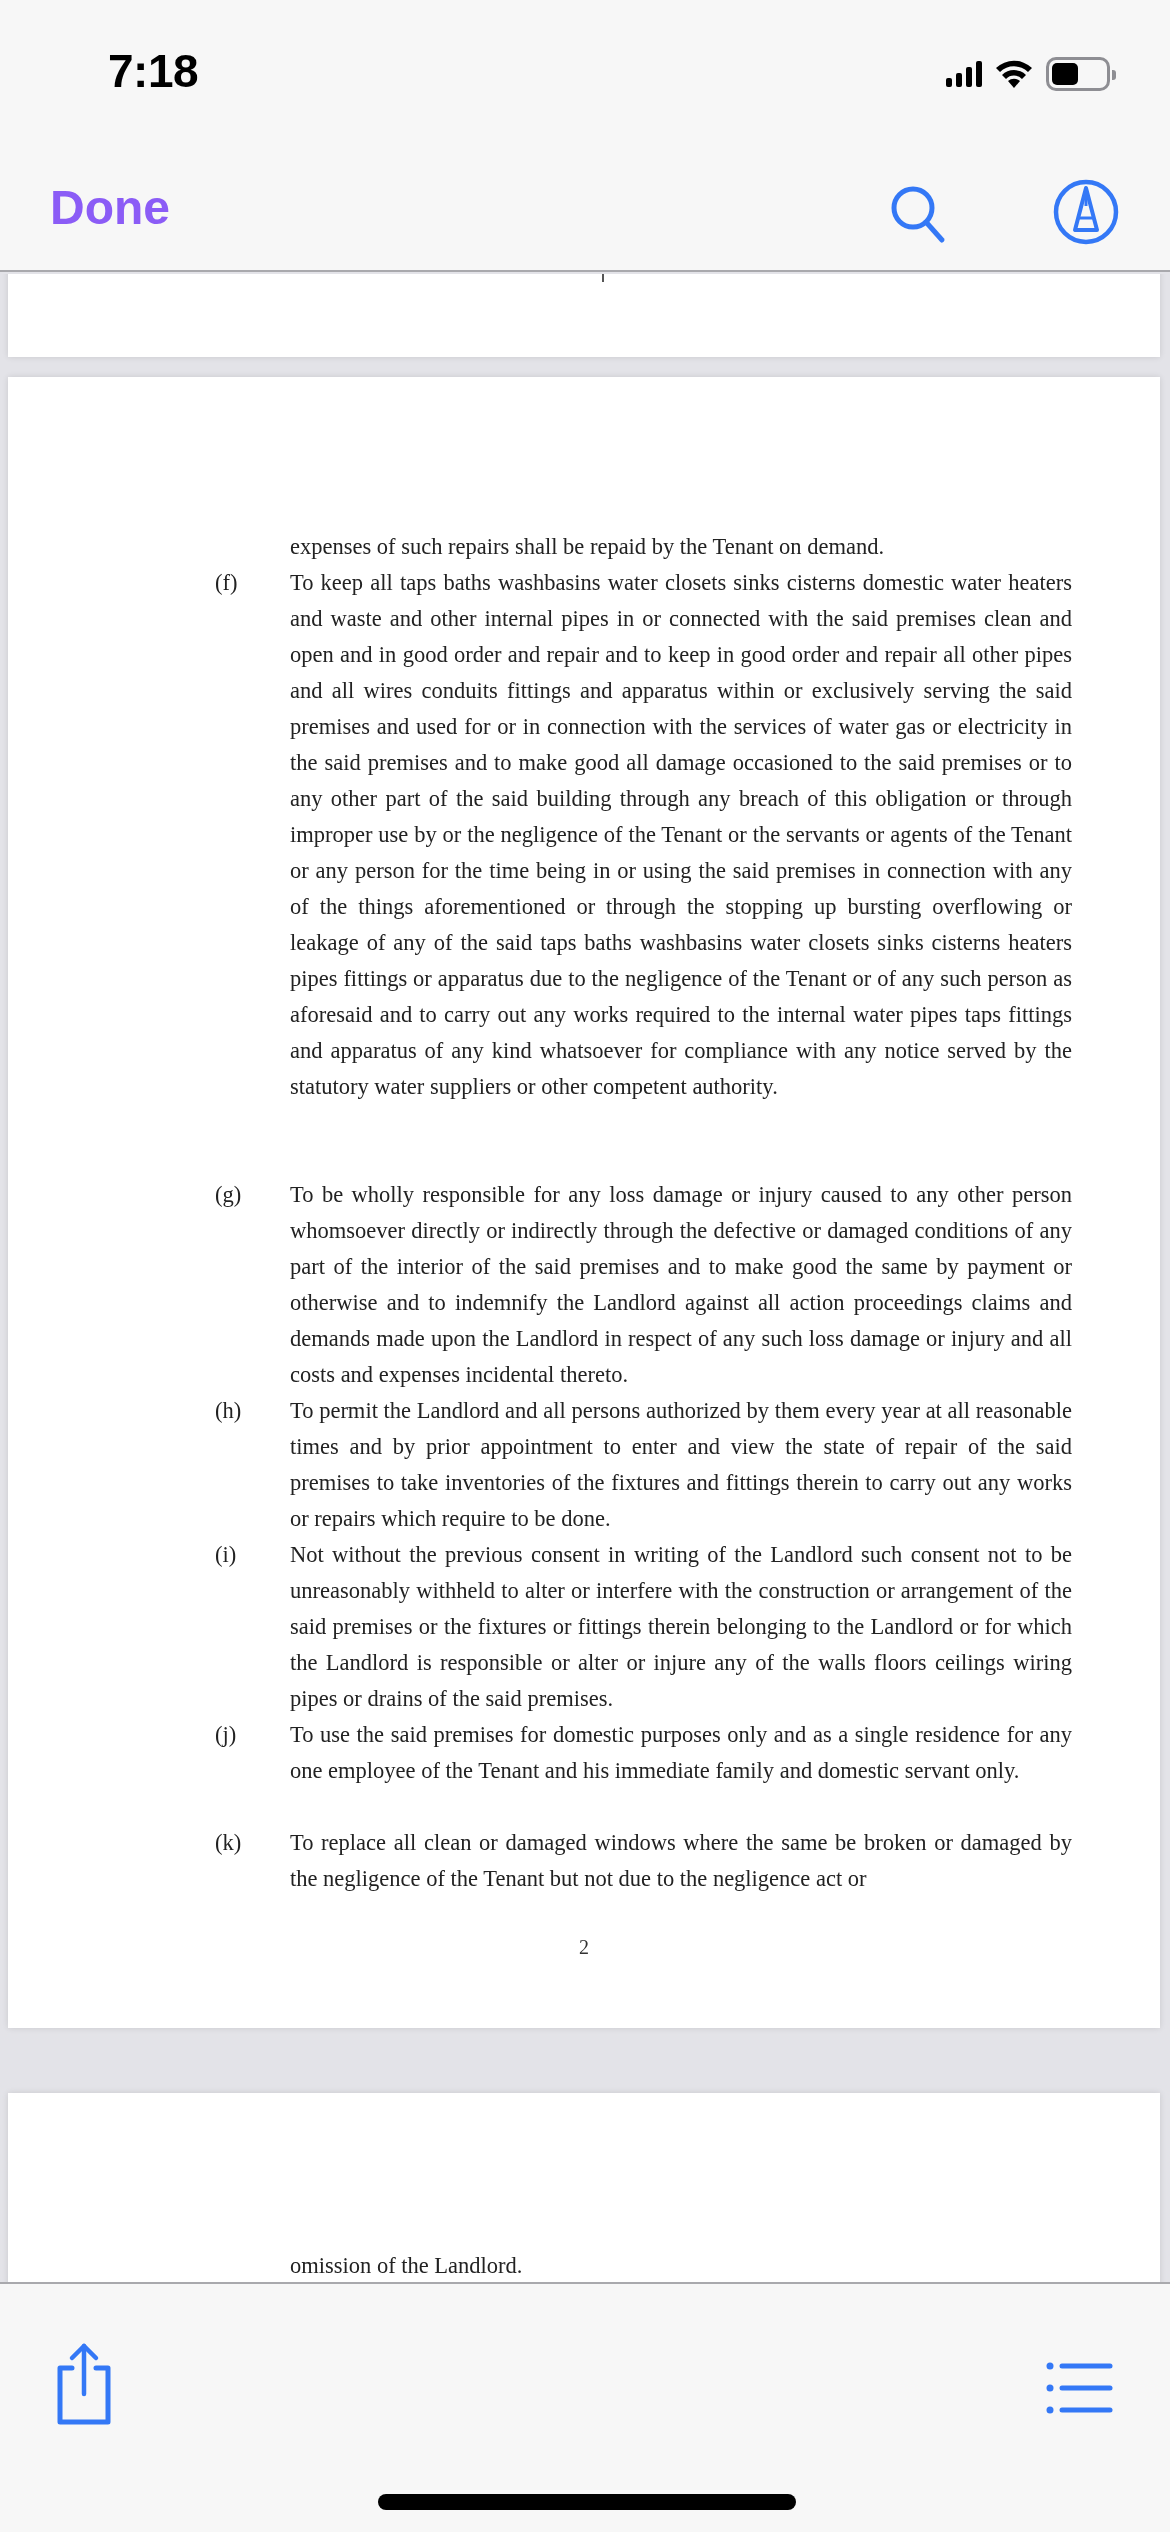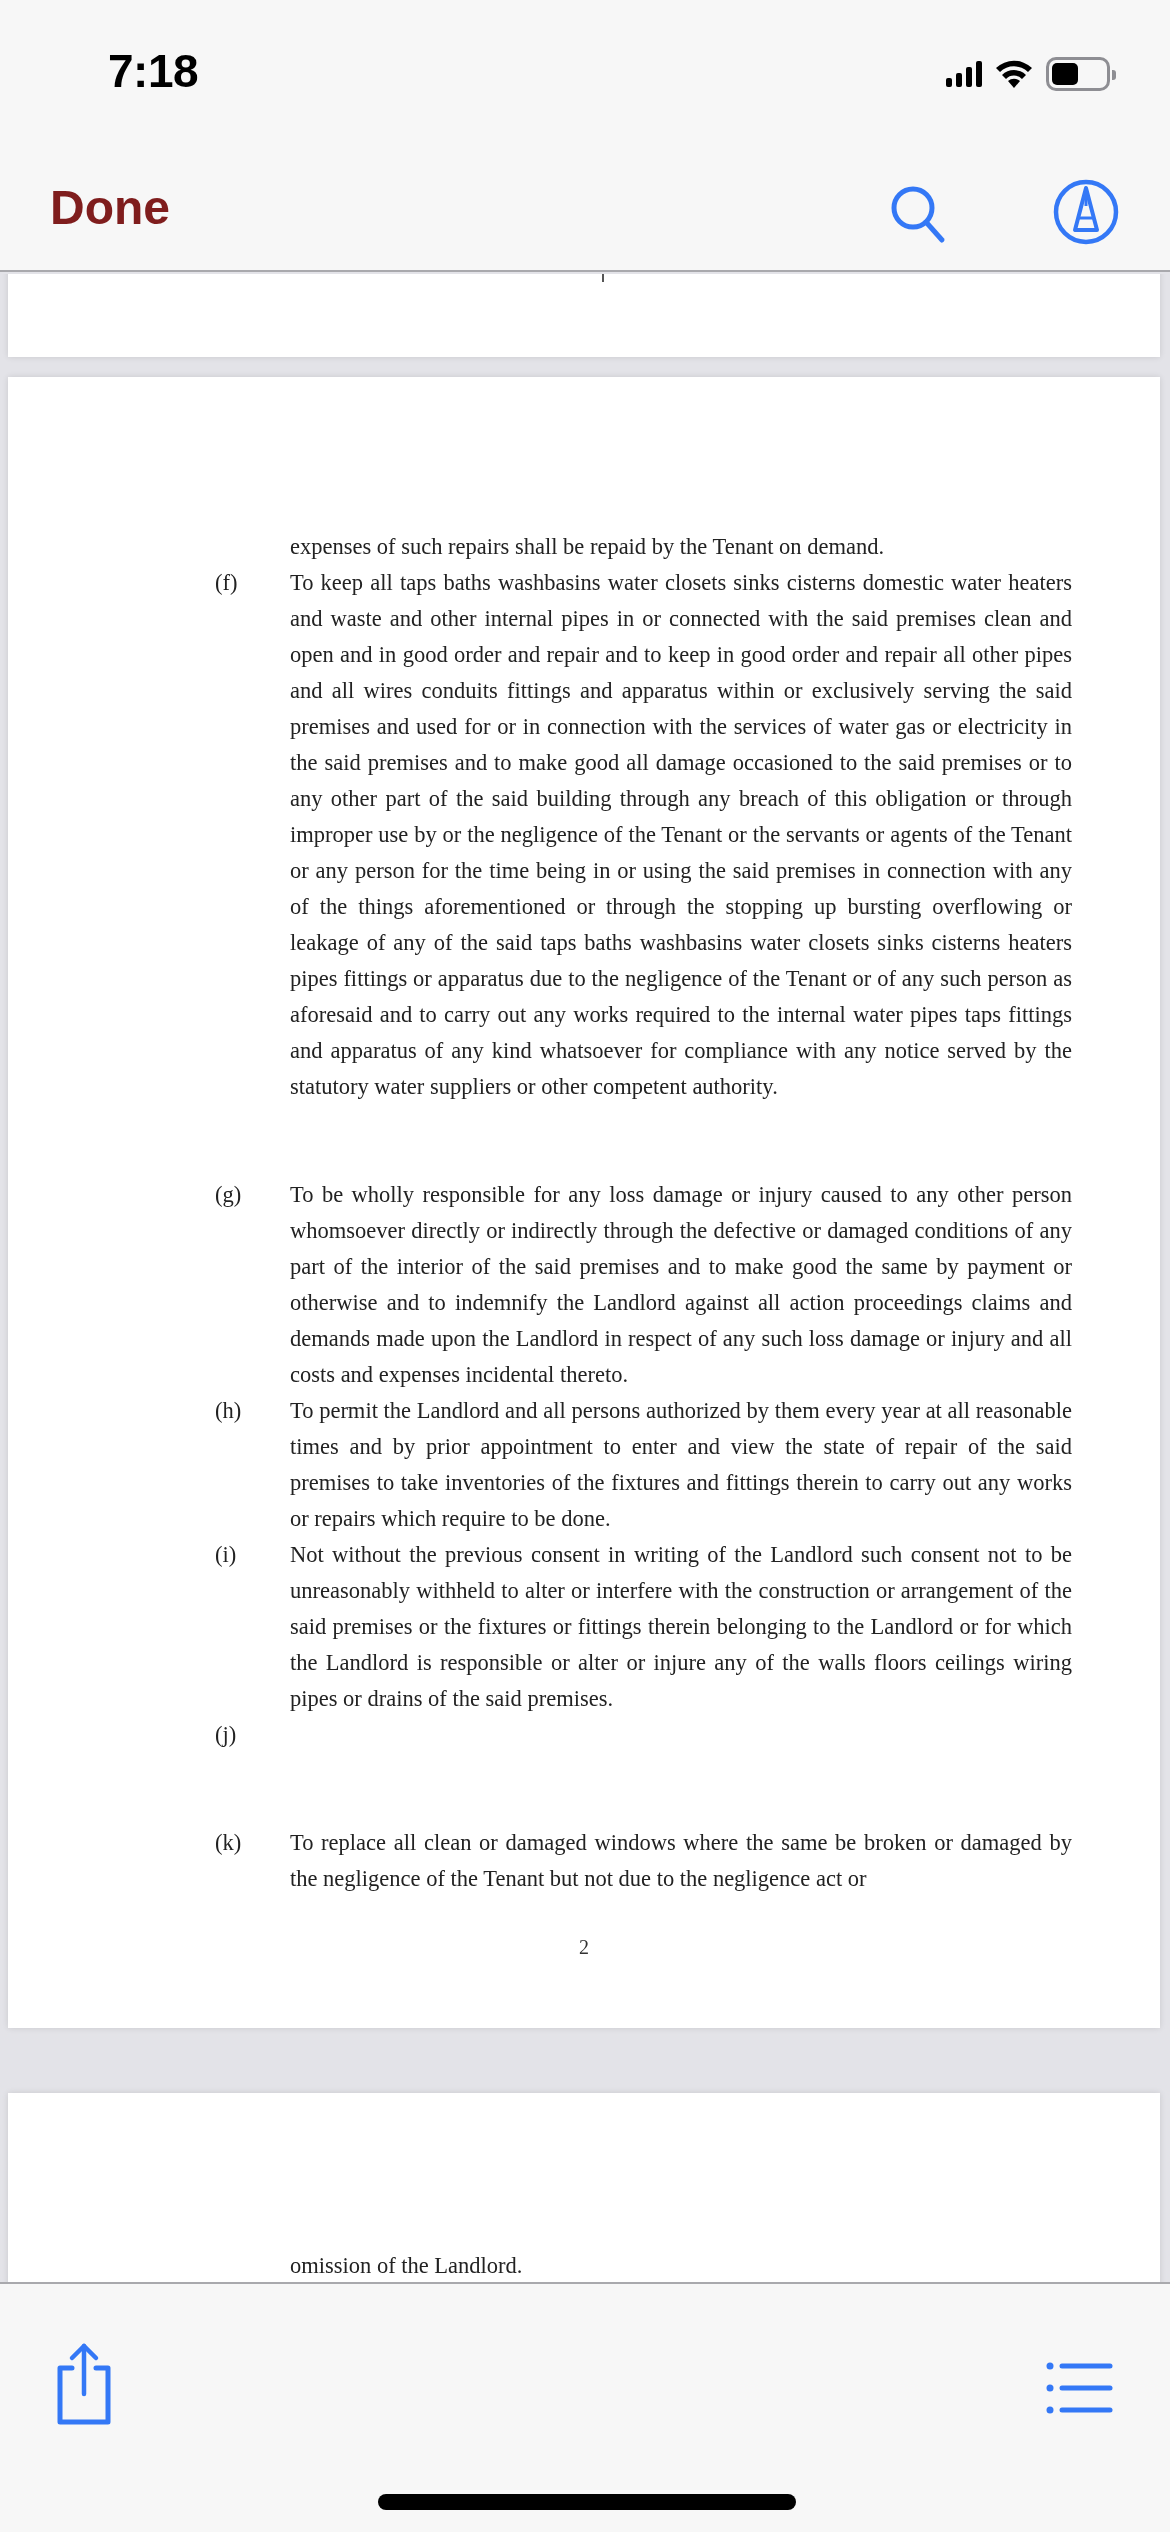--- a/index.html
+++ b/index.html
@@ -11,21 +11,21 @@
   .status-time { position: absolute; left: 108px; top: 44px; font-size: 46px; font-weight: 600; color: #000; letter-spacing: -0.5px; }
   .status-icons { position: absolute; right: 60px; top: 56px; height: 36px; display: flex; align-items: center; gap: 12px; }
   .signal { display: flex; align-items: flex-end; gap: 4px; height: 26px; }
   .signal span { width: 6px; background: #000; border-radius: 2px; display: block; }
   .battery { position: relative; width: 64px; height: 34px; border: 3px solid #8e8e93; border-radius: 10px; padding: 3px; }
   .battery-fill { width: 26px; height: 100%; background: #000; border-radius: 5px; }
   .battery-cap { position: absolute; right: -9px; top: 10px; width: 4px; height: 10px; background: #8e8e93; border-radius: 0 3px 3px 0; }
 
   
   .nav-bar { position: absolute; left: 0; top: 140px; width: 1170px; height: 132px; background: #f7f7f7; border-bottom: 2px solid #a9a9ad; }
-  .nav-done { position: absolute; left: 50px; top: 40px; font-size: 48px; font-weight: 600; color: #7f1d1d; cursor: pointer; }
+  .nav-done { position: absolute; left: 50px; top: 40px; font-size: 48px; font-weight: 600; color: #8b5cf6; cursor: pointer; }
   .nav-title { position: absolute; left: 200px; top: 40px; font-size: 50px; font-weight: 700; color: #000; white-space: nowrap; letter-spacing: -0.5px; }
   .nav-search { position: absolute; left: 882px; top: 38px; width: 72px; height: 72px; cursor: pointer; }
   .nav-markup { position: absolute; left: 1050px; top: 36px; width: 72px; height: 72px; cursor: pointer; }
 
   
   .doc-scroll { position: absolute; left: 0; top: 274px; width: 1170px; height: 2008px; overflow: hidden; background: #e3e3e8; }
   .page { position: absolute; left: 8px; width: 1152px; background: #fff; box-shadow: 0 0 6px rgba(0,0,0,0.12); }
   .page-prev { top: -20px; height: 103px; }
   .page-prev .tick { position: absolute; left: 594px; top: 20px; width: 2px; height: 8px; background: #555; }
   .page-current { top: 103px; height: 1651px; }
@@ -95,20 +95,21 @@
     <div class="clause-label" style="top:800px">(g)</div>
     <div class="clause" style="top:800px">To be wholly responsible for any loss damage or injury caused to any other person whomsoever directly or indirectly through the defective or damaged conditions of any part of the interior of the said premises and to make good the same by payment or otherwise and to indemnify the Landlord against all action proceedings claims and demands made upon the Landlord in respect of any such loss damage or injury and all costs and expenses incidental thereto.</div>
 
     <div class="clause-label" style="top:1016px">(h)</div>
     <div class="clause" style="top:1016px">To permit the Landlord and all persons authorized by them every year at all reasonable times and by prior appointment to enter and view the state of repair of the said premises to take inventories of the fixtures and fittings therein to carry out any works or repairs which require to be done.</div>
 
     <div class="clause-label" style="top:1160px">(i)</div>
     <div class="clause" style="top:1160px">Not without the previous consent in writing of the Landlord such consent not to be unreasonably withheld to alter or interfere with the construction or arrangement of the said premises or the fixtures or fittings therein belonging to the Landlord or for which the Landlord is responsible or alter or injure any of the walls floors ceilings wiring pipes or drains of the said premises.</div>
 
     <div class="clause-label" style="top:1340px">(j)</div>
+    <div class="clause" style="top:1340px">To use the said premises for domestic purposes only and as a single residence for any one employee of the Tenant and his immediate family and domestic servant only.</div>
 
     <div class="clause-label" style="top:1448px">(k)</div>
     <div class="clause" style="top:1448px">To replace all clean or damaged windows where the same be broken or damaged by the negligence of the Tenant but not due to the negligence act or</div>
 
     <div class="page-number" style="top:1552px">2</div>
   </div>
 
   <div class="page page-next doc-text">
     <div class="clause" style="top:155px">omission of the Landlord.</div>
     <div class="clause-label" style="top:191px">(l)</div>

